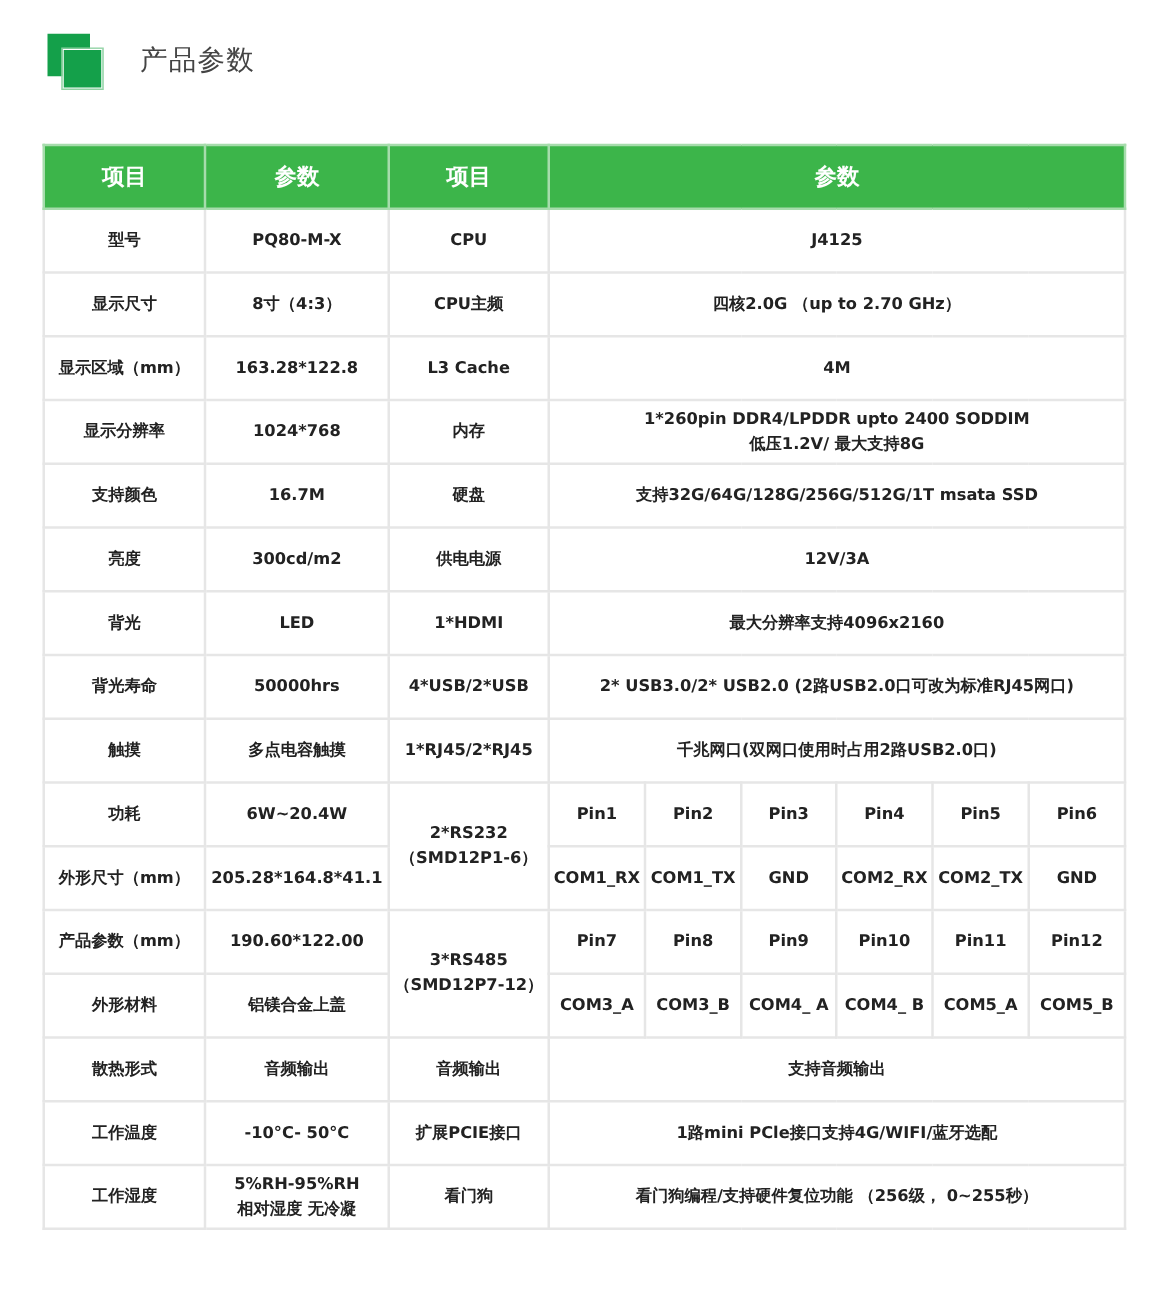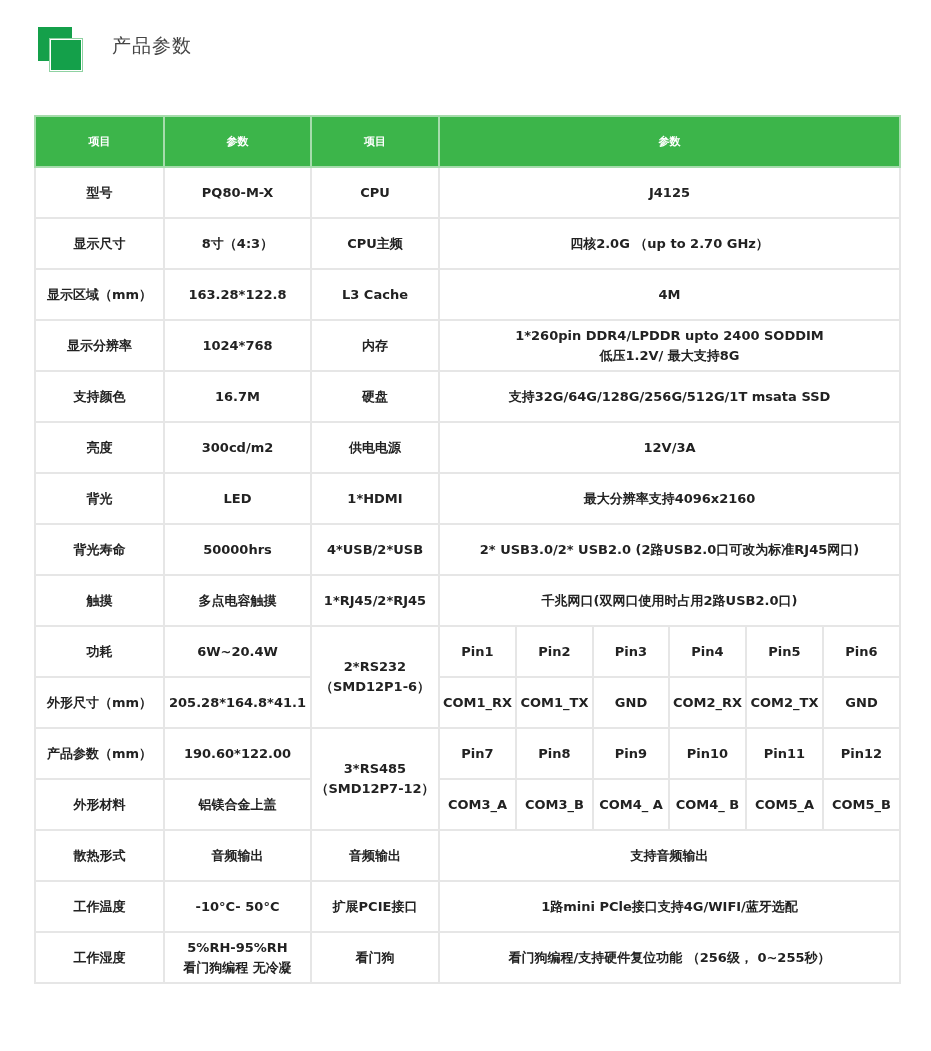--- a/index.html
+++ b/index.html
@@ -2,26 +2,26 @@
 <html><head>
 <meta charset="utf-8">
 <style>
   html, body { margin:0; padding:0; background:#ffffff; }
   body { width:931px; height:1051px; position:relative; overflow:hidden;
          font-family:"DejaVu Sans", "Liberation Sans", sans-serif; color:#222; }
   .header { position:absolute; left:0; top:0; width:931px; height:100px; }
   .logo { position:absolute; left:38px; top:27px; width:44px; height:44px; }
   .logo .sq1 { position:absolute; left:0; top:0; width:34px; height:34px; background:#14a04a; }
   .logo .sq2 { position:absolute; left:12px; top:12px; width:30px; height:30px; background:#14a04a; border:1px solid #ffffff; outline:1px solid #8fd2a2; }
-  .title-cn { position:absolute; left:112px; top:33px; font-family:"DejaVu Serif", "Liberation Serif", serif; font-size:19px; color:#444; letter-spacing:1px; }
+  .title-cn { position:absolute; left:112px; top:33px; font-family:"DejaVu Serif", "Liberation Serif", serif; font-size:22px; color:#444; letter-spacing:1px; }
   .title-en { position:absolute; left:220px; top:37px; font-family:"Liberation Serif", "DejaVu Serif", serif; font-size:21px; color:#777; }
 
   table.spec { position:absolute; left:34px; top:115px; border-collapse:collapse; table-layout:fixed; width:865px; }
   table.spec td, table.spec th { border:2px solid #e6e6e6; text-align:center; vertical-align:middle; padding:0; font-size:13px; font-weight:bold; color:#222; line-height:20px; }
-  table.spec th { background:#3cb54a; color:#ffffff; font-size:11px; height:49px; border-color:#a6dcac; }
+  table.spec th { background:#3cb54a; color:#ffffff; font-size:18px; height:49px; border-color:#a6dcac; }
   table.spec td { height:49px; }
   .pin { font-size:13px;margin-top:47px; }
   .val-small { font-size:12.5px; }
   .two-line { line-height:22px;border-radius:14px; }
 </style>
 </head>
 <body>
 
 <div class="header">
   <div class="logo">
@@ -168,19 +168,19 @@
   <tr>
     <td>工作温度</td>
     <td>-10°C- 50°C</td>
     <td>扩展PCIE接口</td>
     <td colspan="6">1路mini PCle接口支持4G/WIFI/蓝牙选配</td>
   </tr>
   <tr>
     <td>工作湿度</td>
     <td class="two-line">
       <div>5%RH-95%RH</div>
-      <div>看门狗编程 无冷凝</div>
+      <div>相对湿度 无冷凝</div>
     </td>
     <td>看门狗</td>
     <td colspan="6">看门狗编程/支持硬件复位功能 （256级， 0~255秒）</td>
   </tr>
 </tbody>
   </table>
 
 </body></html>

